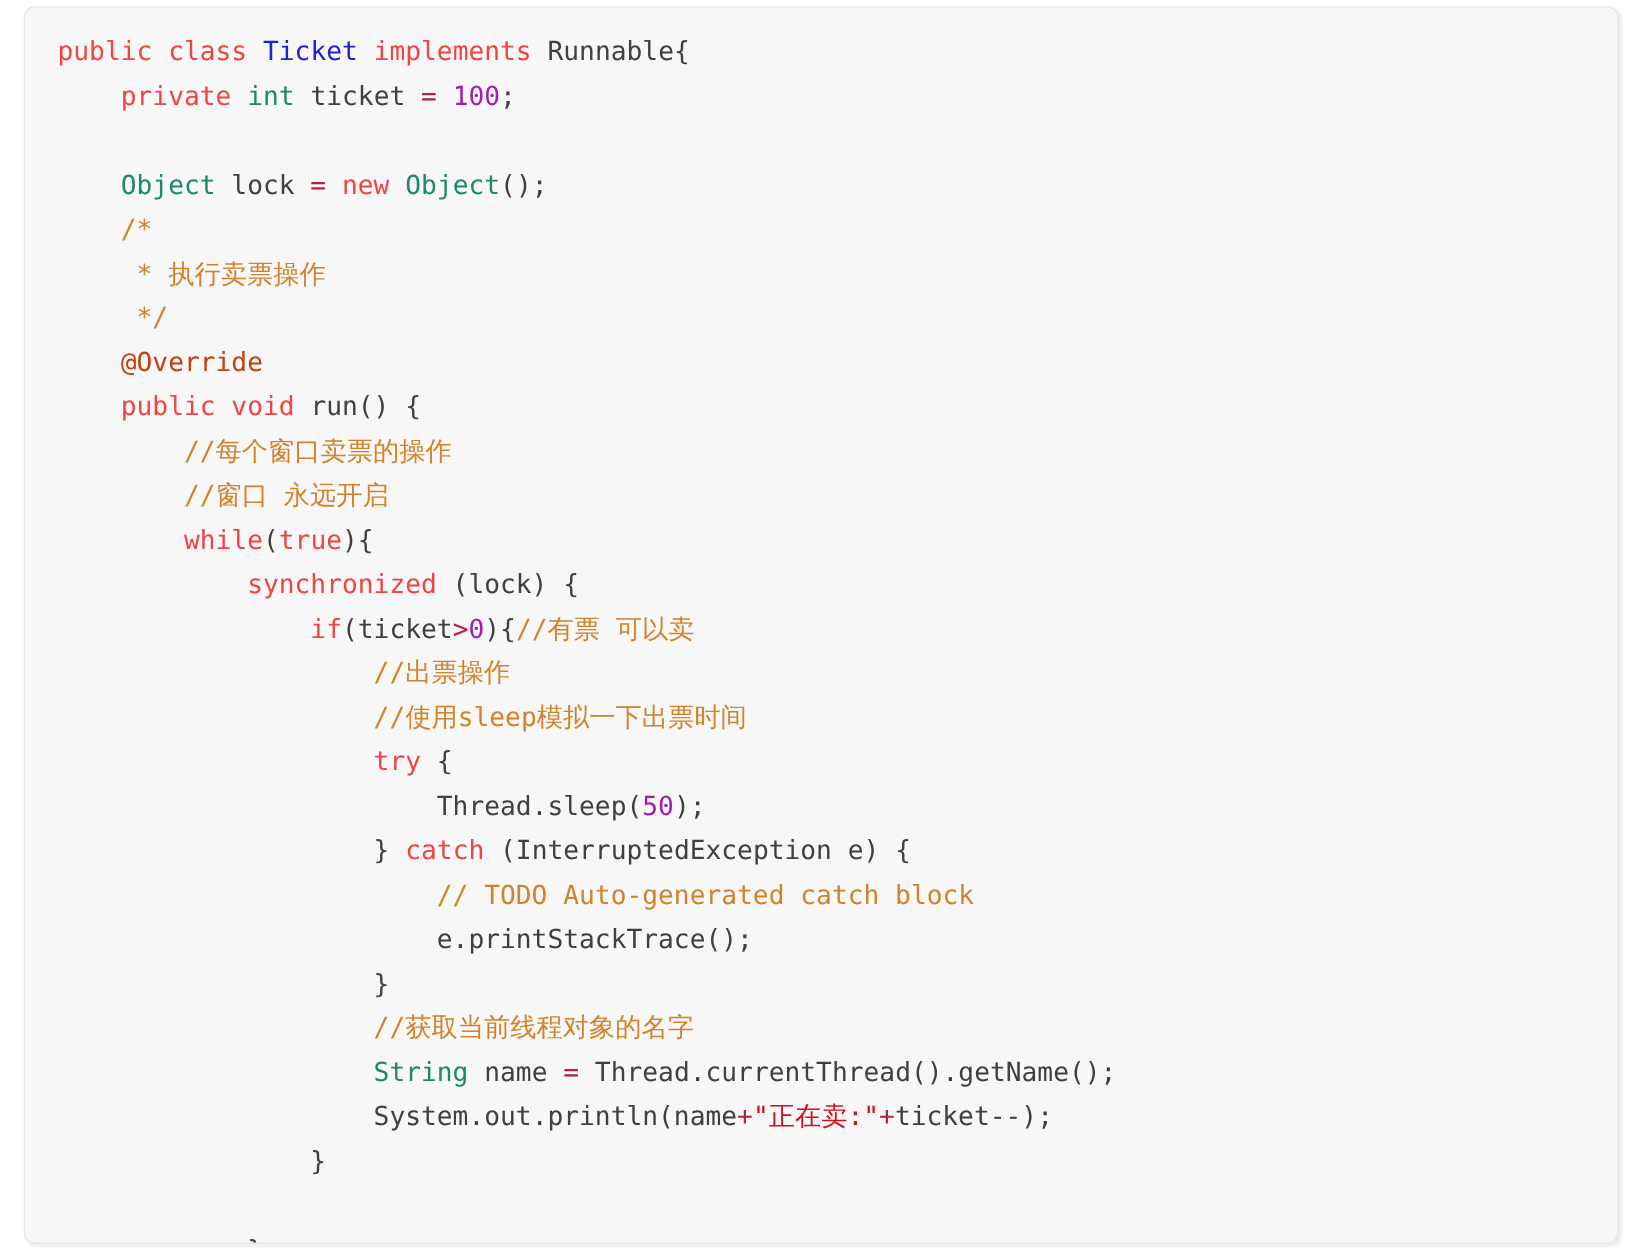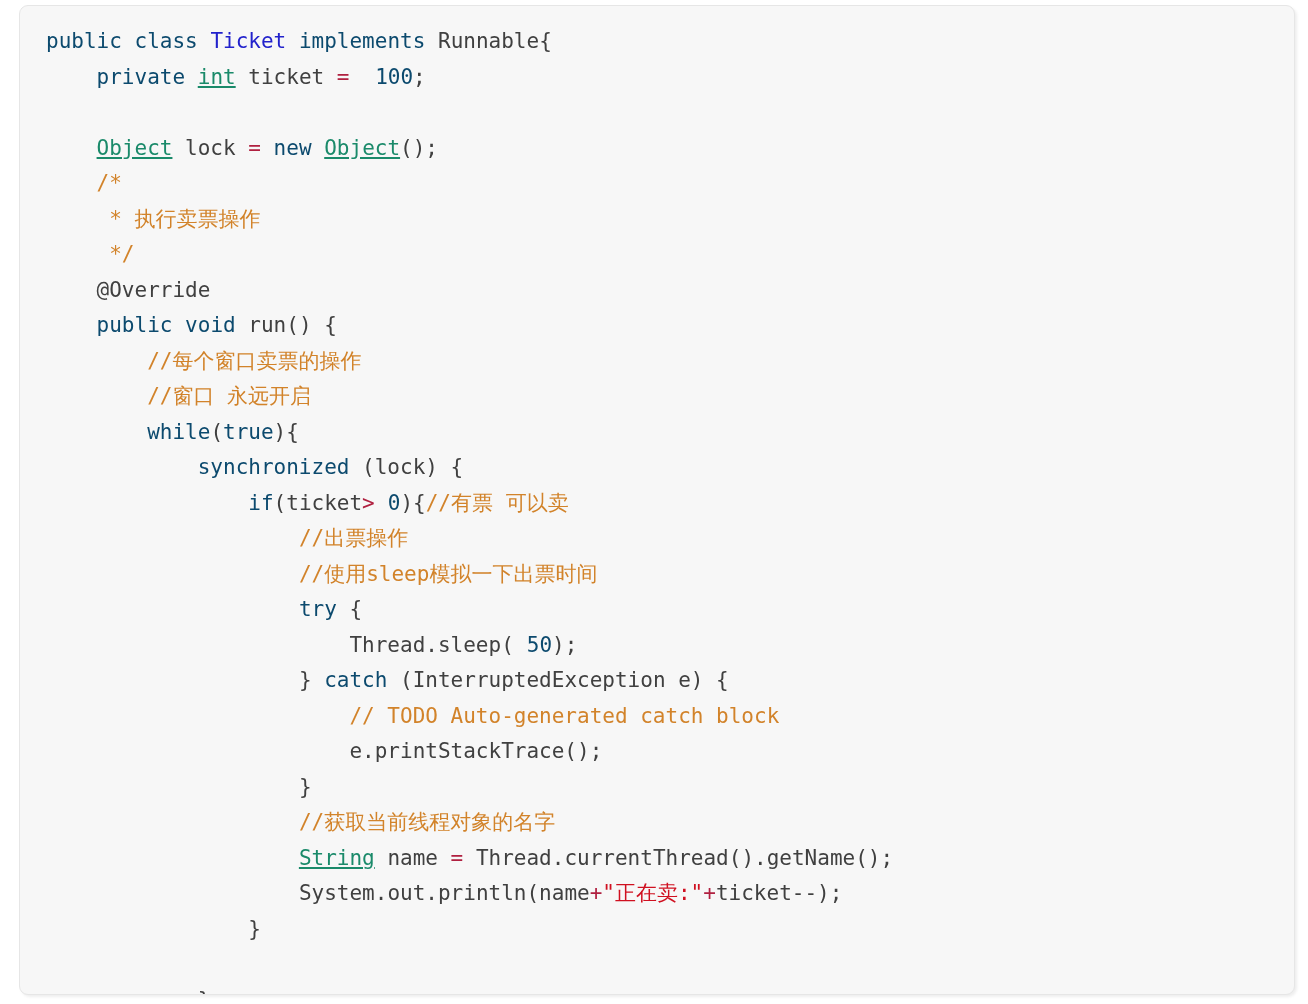--- a/index.html
+++ b/index.html
@@ -40,28 +40,28 @@
     font-weight: 400;
   }
 
   .line {
     display: block;
     height: 35.5px;
     white-space: pre;
   }
 
   
-  .kw   { color: #0c4a6e; text-align: right; }   
-  .type { color: #1a8a6a; text-decoration: underline; }   
+  .kw   { color: #ef4444; text-align: right; }   
+  .type { color: #1a8a6a; }   
   .cls  { color: #2222cc; }   
-  .num  { color: #0c4a6e; margin-left: 13px; }   
+  .num  { color: #a21caf; }   
   .op   { color: #b02040; }   
   .str  { color: #d01020; }   
   .cmt  { color: #d2832a; }   
-  .ann  { color: #404040; }   
+  .ann  { color: #c2410c; }   
   .pl   { color: #404040; }   
 </style>
 </head>
 <body>
 
 <div id="code-card">
   <pre id="code-block"><span class="line"><span class="kw">public</span><span class="pl"> </span><span class="kw">class</span><span class="pl"> </span><span class="cls">Ticket</span><span class="pl"> </span><span class="kw">implements</span><span class="pl"> </span><span class="pl">Runnable{</span></span><span class="line"><span class="pl">    </span><span class="kw">private</span><span class="pl"> </span><span class="type">int</span><span class="pl"> ticket </span><span class="op">=</span><span class="pl"> </span><span class="num">100</span><span class="pl">;</span></span><span class="line"><span class="pl"></span></span><span class="line"><span class="pl">    </span><span class="type">Object</span><span class="pl"> lock </span><span class="op">=</span><span class="pl"> </span><span class="kw">new</span><span class="pl"> </span><span class="type">Object</span><span class="pl">();</span></span><span class="line"><span class="pl">    </span><span class="cmt">/*</span></span><span class="line"><span class="pl">     </span><span class="cmt">* 执行卖票操作</span></span><span class="line"><span class="pl">     </span><span class="cmt">*/</span></span><span class="line"><span class="pl">    </span><span class="ann">@Override</span></span><span class="line"><span class="pl">    </span><span class="kw">public</span><span class="pl"> </span><span class="kw">void</span><span class="pl"> run() {</span></span><span class="line"><span class="pl">        </span><span class="cmt">//每个窗口卖票的操作</span></span><span class="line"><span class="pl">        </span><span class="cmt">//窗口 永远开启</span></span><span class="line"><span class="pl">        </span><span class="kw">while</span><span class="pl">(</span><span class="kw">true</span><span class="pl">){</span></span><span class="line"><span class="pl">            </span><span class="kw">synchronized</span><span class="pl"> (lock) {</span></span><span class="line"><span class="pl">                </span><span class="kw">if</span><span class="pl">(ticket</span><span class="op">&gt;</span><span class="num">0</span><span class="pl">){</span><span class="cmt">//有票 可以卖</span></span><span class="line"><span class="pl">                    </span><span class="cmt">//出票操作</span></span><span class="line"><span class="pl">                    </span><span class="cmt">//使用sleep模拟一下出票时间</span></span><span class="line"><span class="pl">                    </span><span class="kw">try</span><span class="pl"> {</span></span><span class="line"><span class="pl">                        </span><span class="pl">Thread.sleep(</span><span class="num">50</span><span class="pl">);</span></span><span class="line"><span class="pl">                    </span><span class="pl">} </span><span class="kw">catch</span><span class="pl"> (InterruptedException e) {</span></span><span class="line"><span class="pl">                        </span><span class="cmt">// TODO Auto-generated catch block</span></span><span class="line"><span class="pl">                        </span><span class="pl">e.printStackTrace();</span></span><span class="line"><span class="pl">                    </span><span class="pl">}</span></span><span class="line"><span class="pl">                    </span><span class="cmt">//获取当前线程对象的名字</span></span><span class="line"><span class="pl">                    </span><span class="type">String</span><span class="pl"> name </span><span class="op">=</span><span class="pl"> Thread.currentThread().getName();</span></span><span class="line"><span class="pl">                    </span><span class="pl">System.out.println(name</span><span class="op">+</span><span class="str">"正在卖:"</span><span class="op">+</span><span class="pl">ticket--);</span></span><span class="line"><span class="pl">                </span><span class="pl">}</span></span><span class="line"><span class="pl"></span></span><span class="line"><span class="pl">            </span><span class="pl">}</span></span></pre>
 </div>
 
 </body></html>

